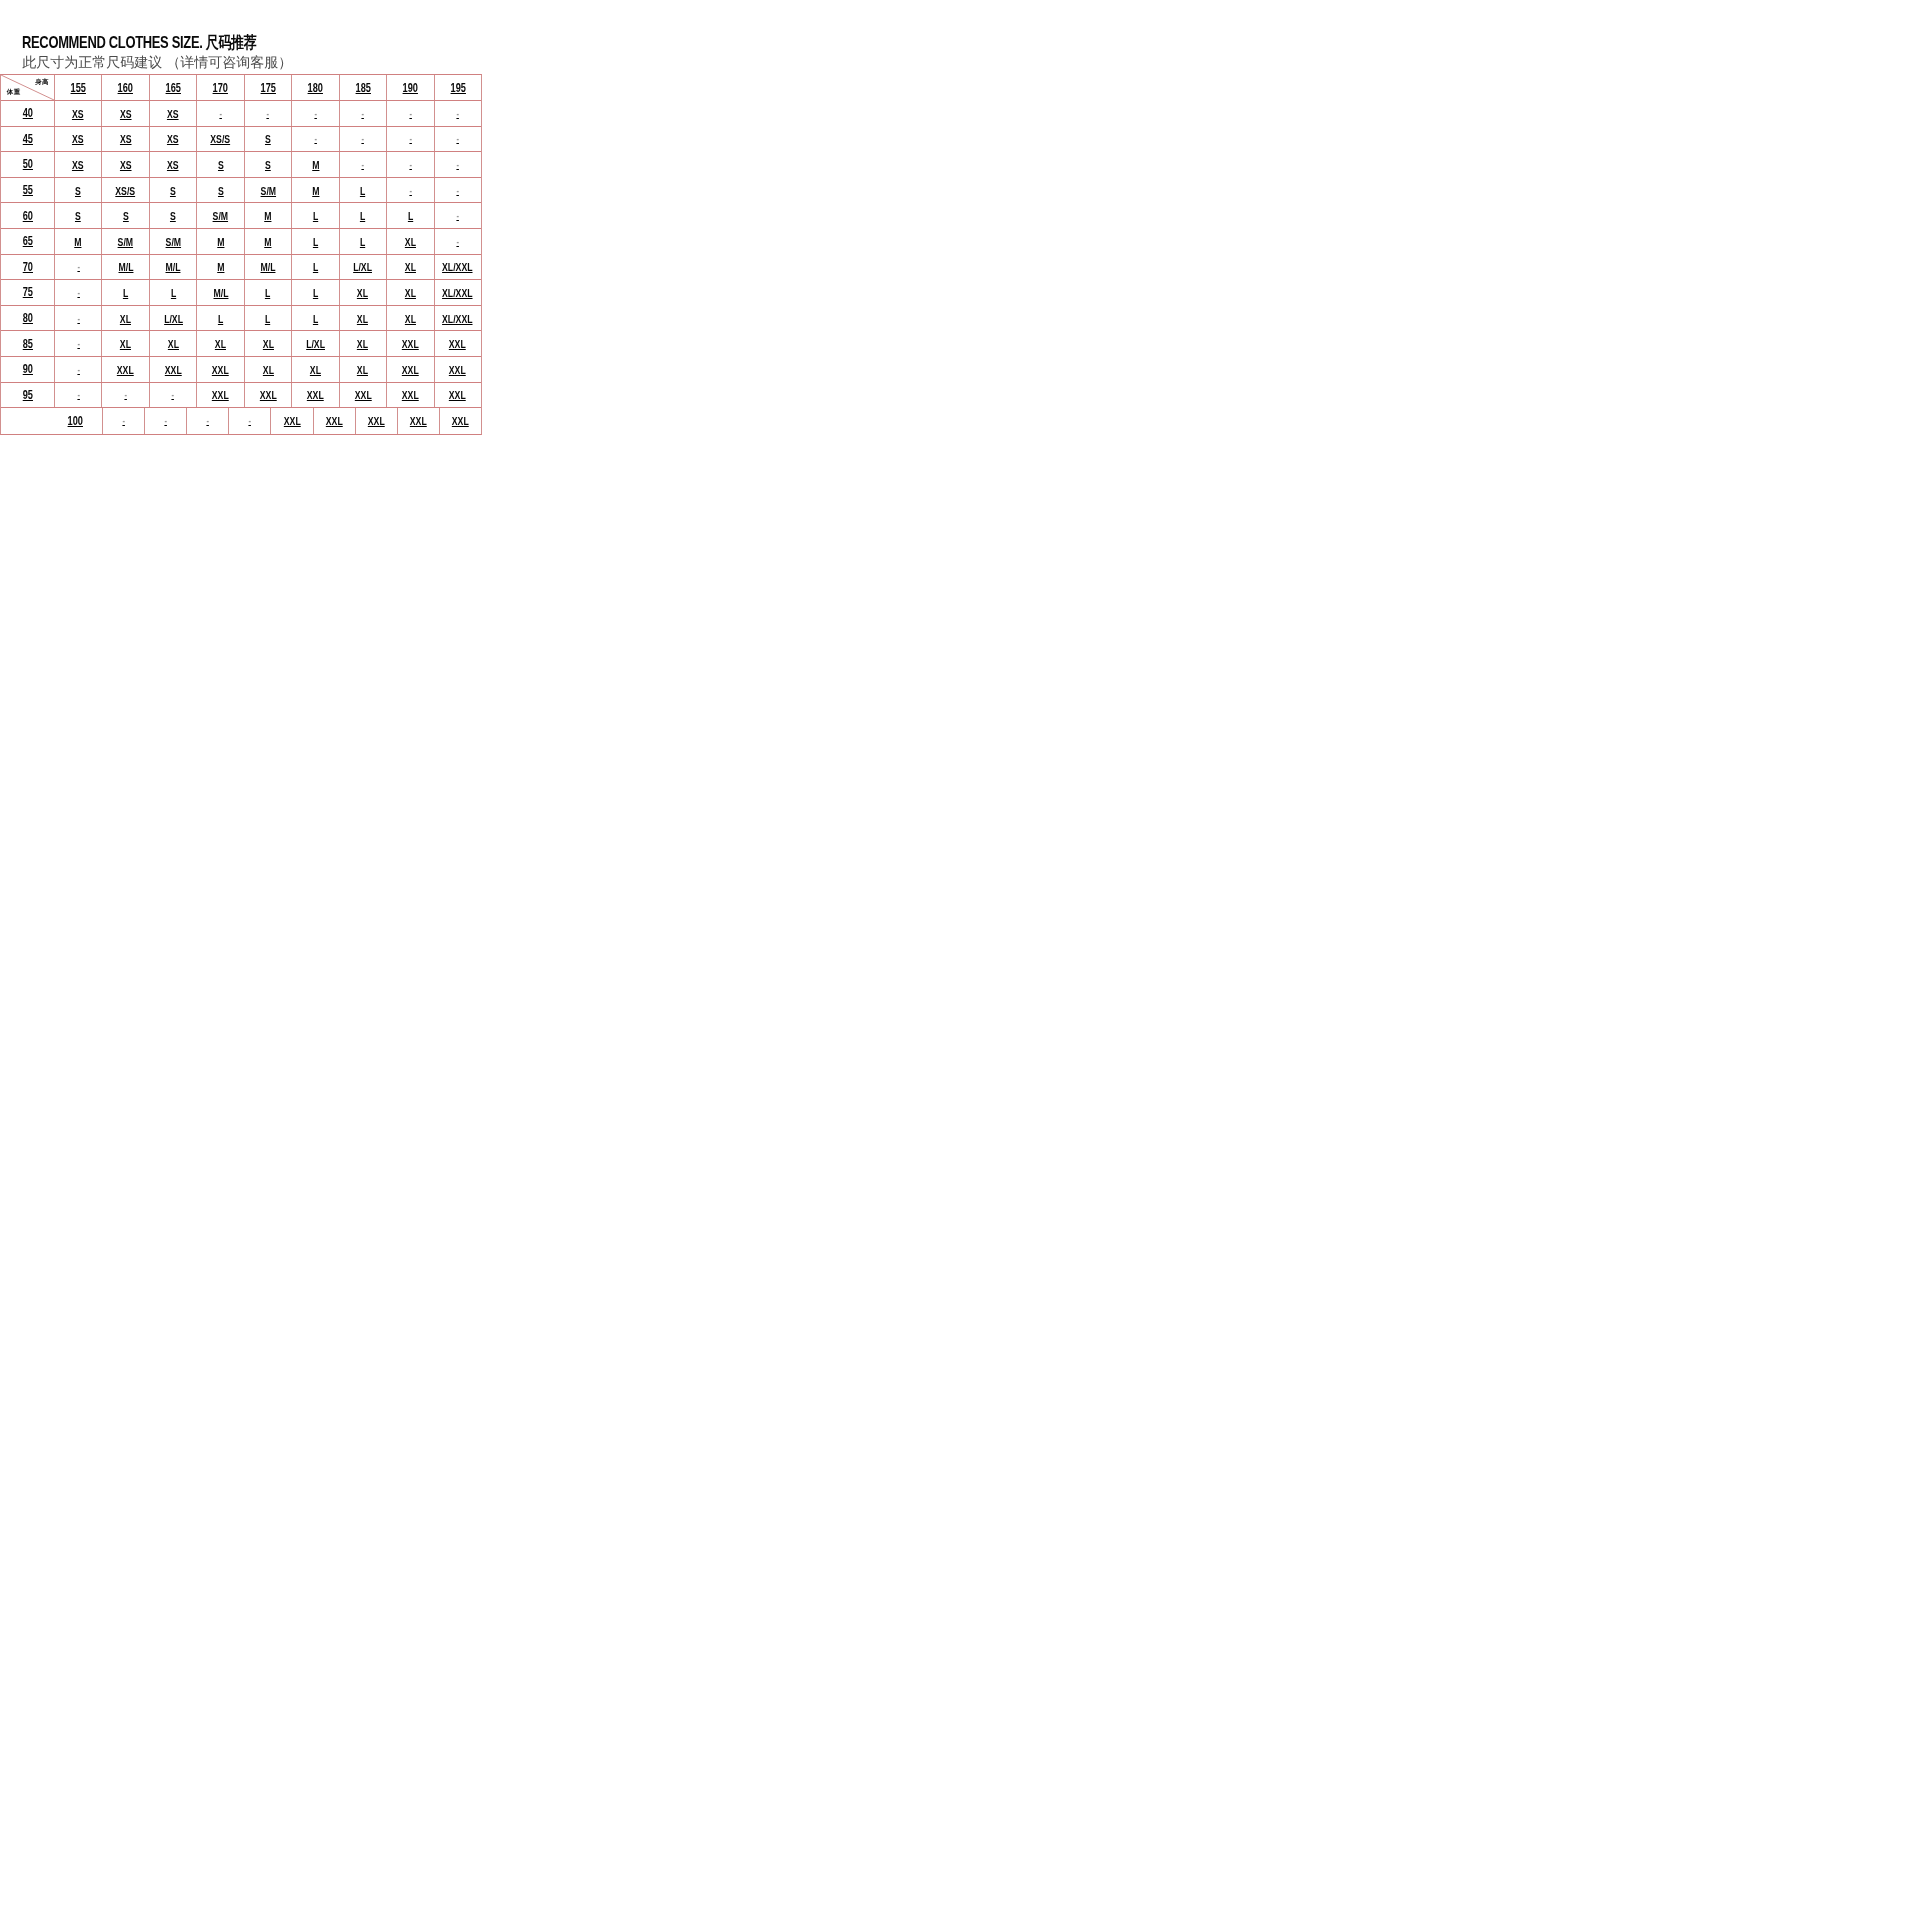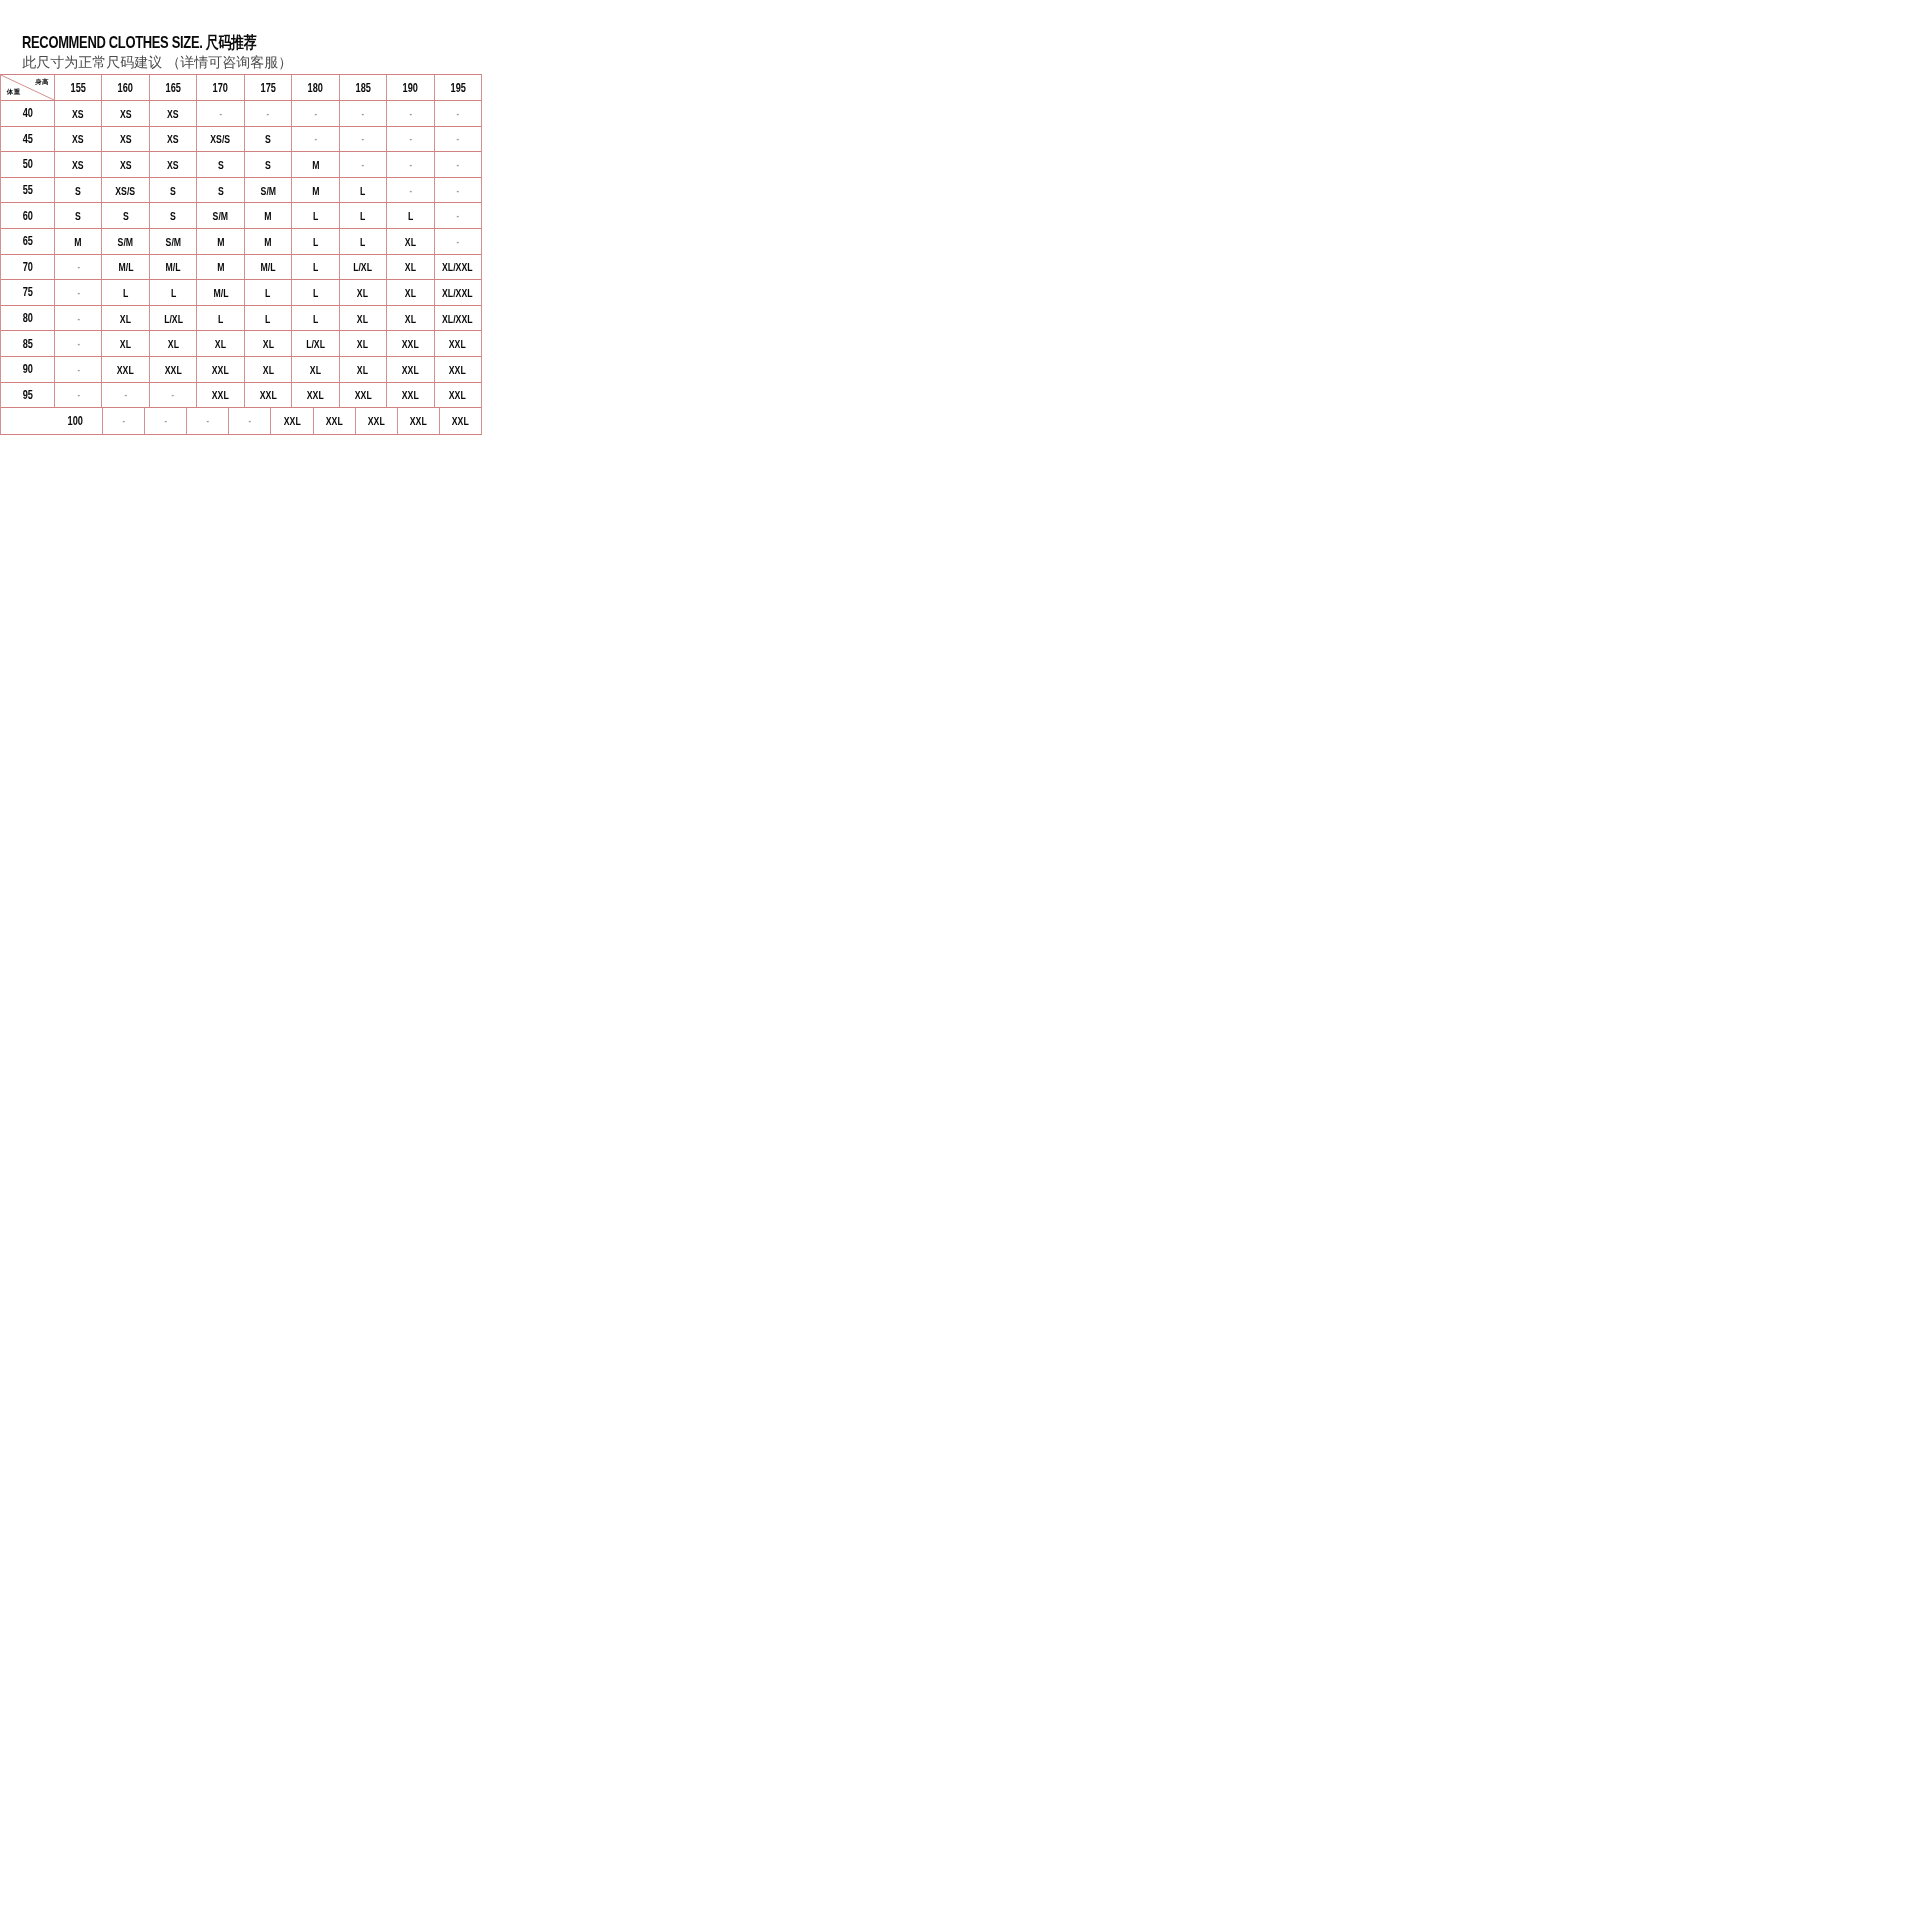--- a/index.html
+++ b/index.html
@@ -25,20 +25,21 @@
     position:absolute;left:22.3px;top:54px;
     font-size:14px;color:var(--subtitle);white-space:nowrap;
   }
   .size-table{
     position:absolute;left:0;top:74px;width:482px;
     border-top:1px solid var(--border_thick);
     border-bottom:1px solid var(--border_thick);
     border-left:0.4px solid var(--border_thin);
     border-right:0.4px solid var(--border_thin);
     background:#fff;
+    text-decoration:underline;
   }
   .row{
     display:grid;
     grid-template-columns:53px repeat(9,1fr);
     height:25.6px;
     border-bottom:1px solid var(--border_thick);
   }
   .row:last-child{border-bottom:none;padding-left:48px;}
   .header-row{height:26px;}
   .cell{

